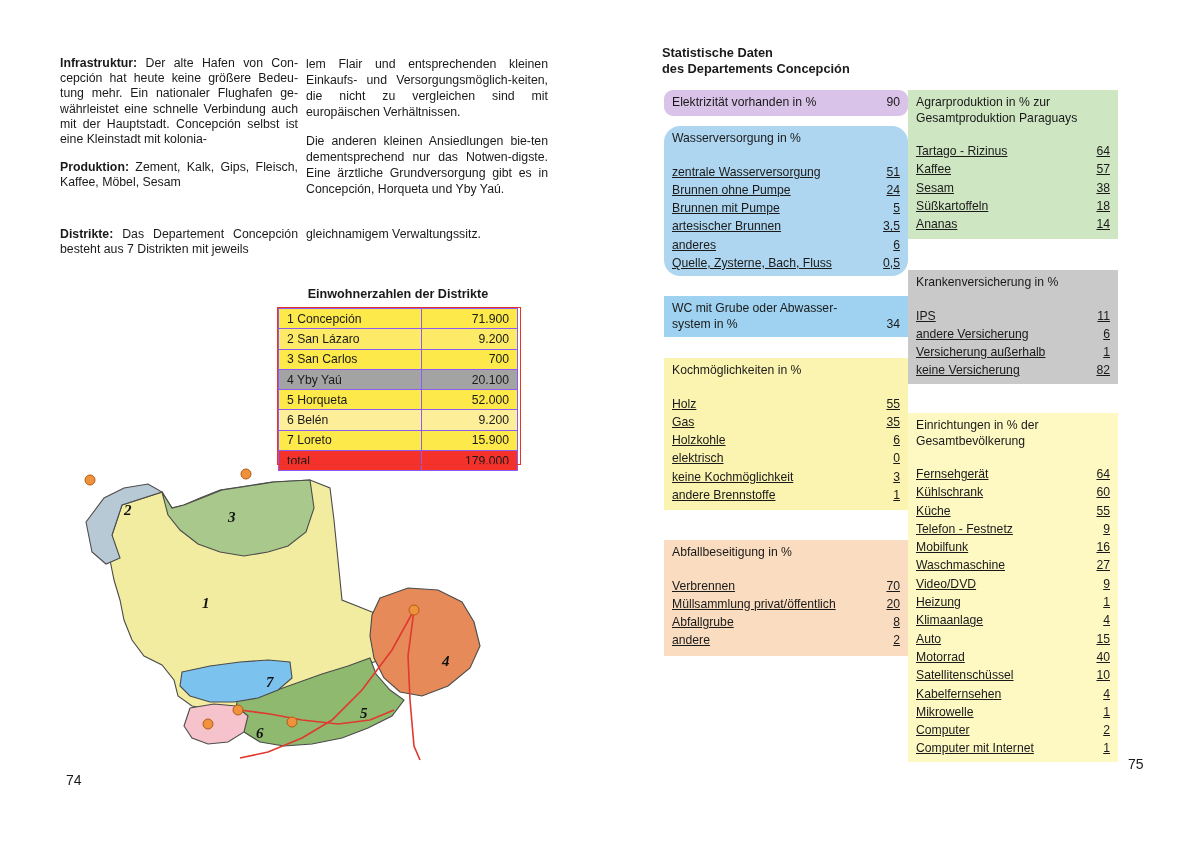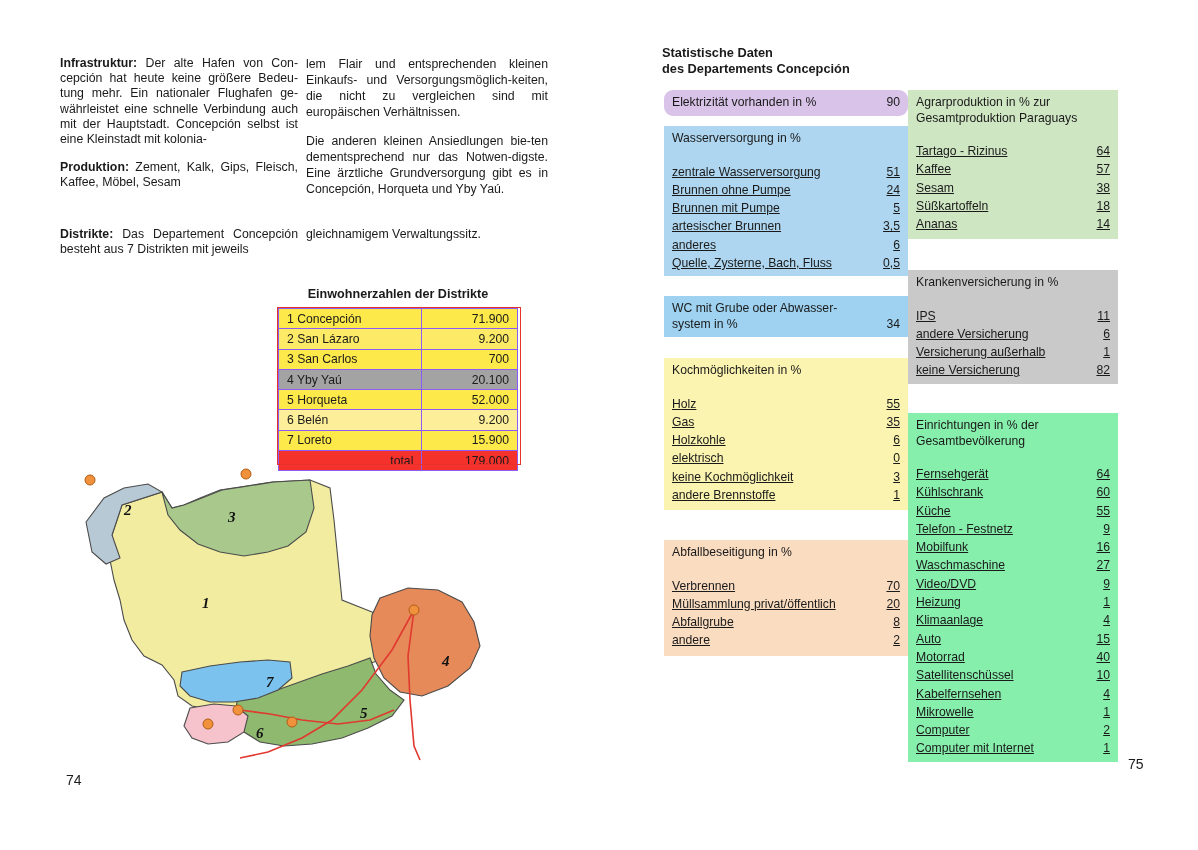--- a/index.html
+++ b/index.html
@@ -89,21 +89,21 @@
   table.ew td.num { text-align: right; }
   table.ew tr.r1 td { background: #fde94a; }
   table.ew tr.r2 td { background: #fdea66; margin-top: 24px; }
   table.ew tr.r3 td { background: #fde94a; margin-top: 28px; }
   table.ew tr.r4 td { background: #a3a3a3; }
   table.ew tr.r5 td { background: #fde94a; }
   table.ew tr.r6 td { background: #fdee99; }
   table.ew tr.r7 td { background: #fde94a; }
   table.ew tr.total td {
     background: #f5312b;
-    text-align: right;
+    text-align: left;
     font-weight: normal;
   }
   table.ew tr.total td.num { text-align: right; }
   .ew-outline {
     position: absolute;
     left: 277px;
     top: 307px;
     width: 242px;
     height: 156px;
     border: 1px solid #e8322c;
@@ -156,27 +156,27 @@
     justify-content: space-between;
     padding: 1px 8px;
     line-height: 16.3px;
     text-decoration: underline;
   }
   .panel .row .v { text-align: left; }
   .panel .spacer { height: 11px; }
 
   
   .c-purple { background: #d9c3e8; border-radius: 9px; }
-  .c-blue   { background: #aed6f0; }
+  .c-blue   { background: #aed6f0; border-radius: 16px; }
   .c-blue2  { background: #9ed2f0; }
   .c-yellow { background: #fbf4b0; }
   .c-peach  { background: #fadcc0; }
   .c-green  { background: #cfe6c3; }
   .c-gray   { background: #c9c9c9; }
-  .c-lblue  { background: #86efac; }
+  .c-lblue  { background: #fef9c3; }
 
   
   .map-lbl {
     font-family: "Liberation Serif", serif;
     font-style: italic;
     font-weight: bold;
     font-size: 15px;
     fill: #111;
   }
 </style>

